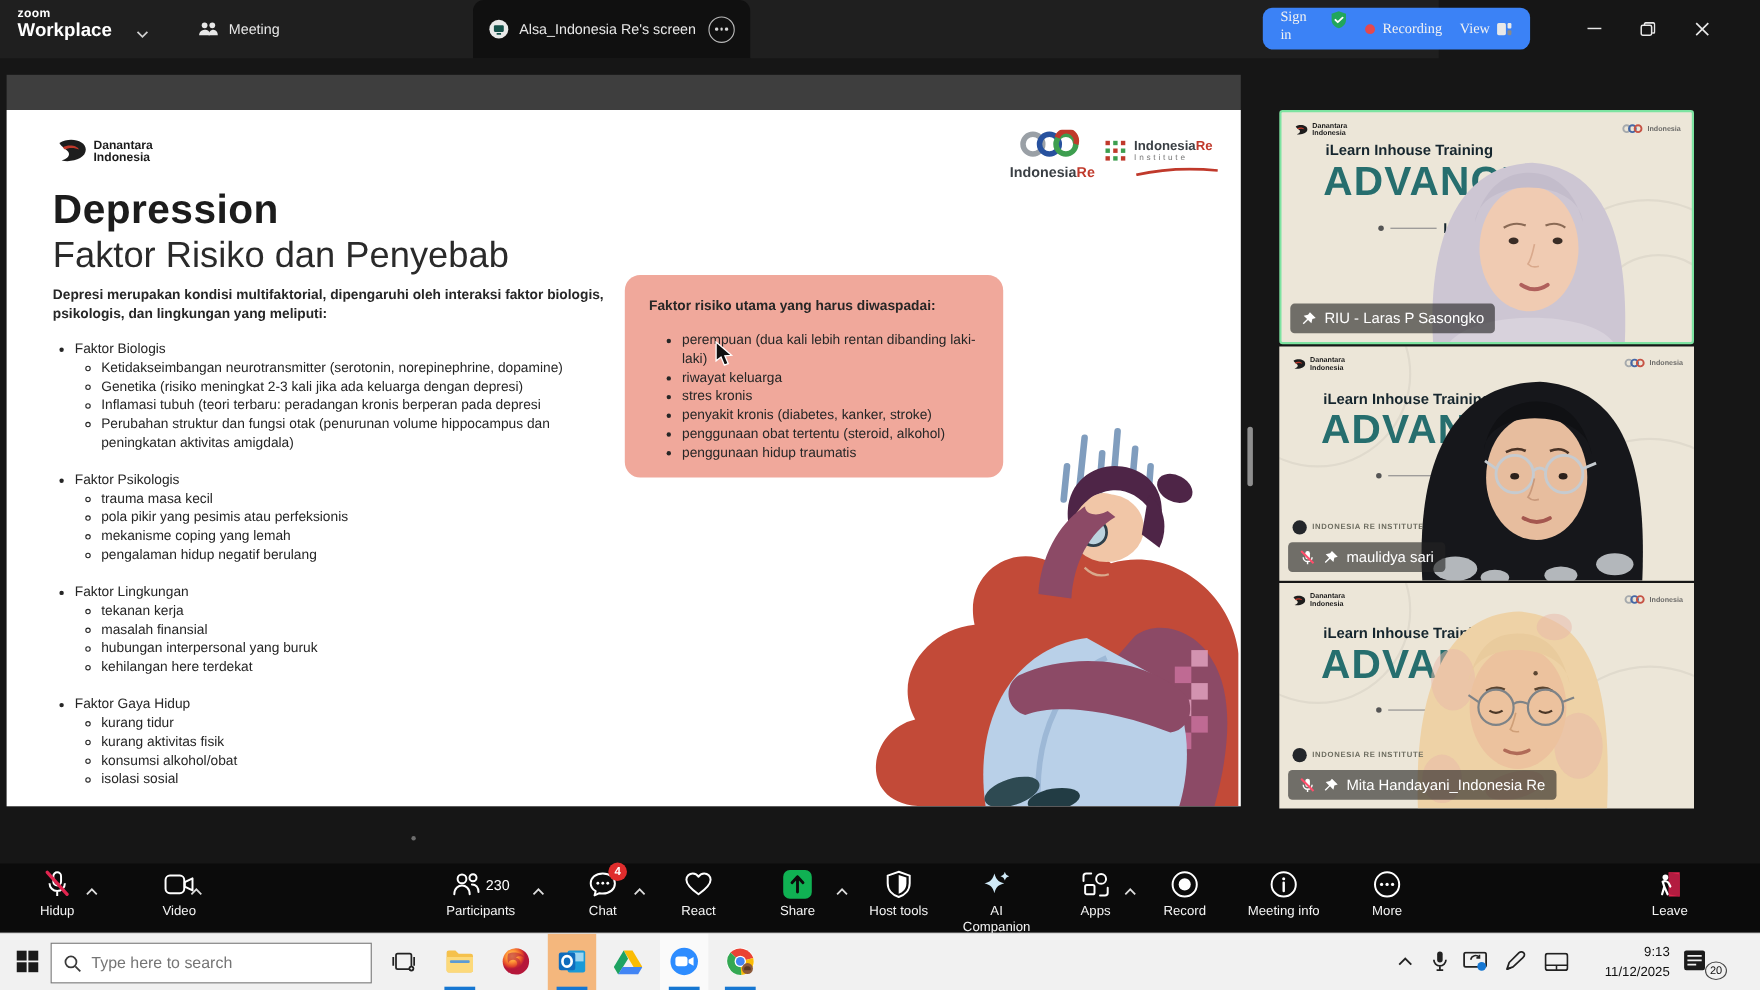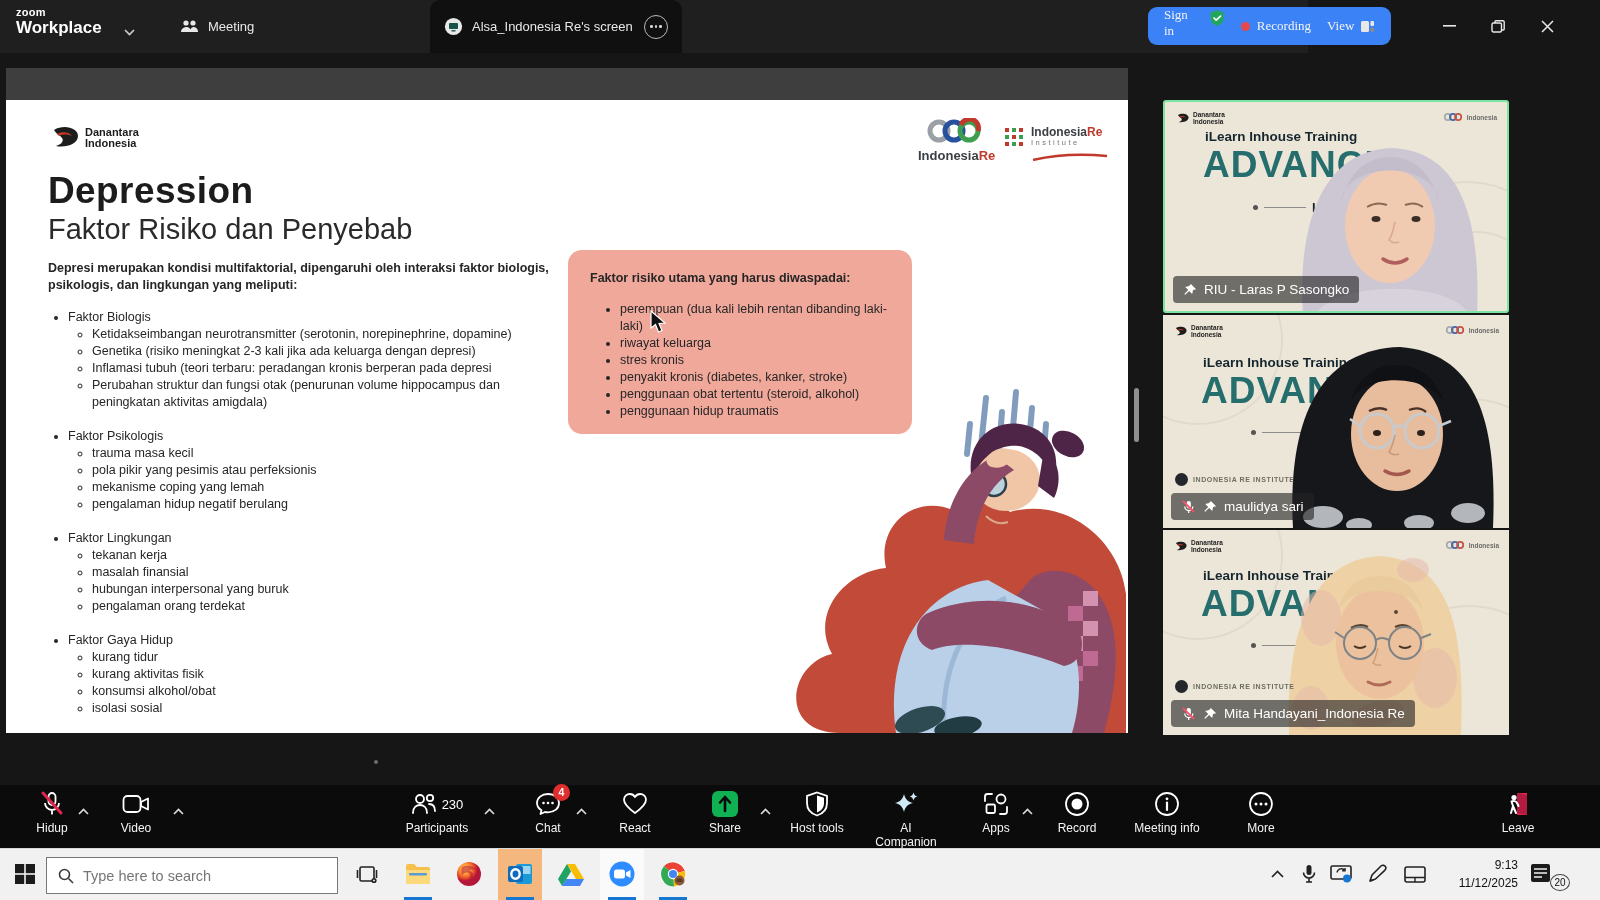--- a/index.html
+++ b/index.html
@@ -19,42 +19,42 @@
   .ellipsis-btn { width:24px; height:24px; border:1.5px solid #b9b9b9; border-radius:50%; display:flex; align-items:center; justify-content:center; gap:2px; }
   .ellipsis-btn i { width:2.5px; height:2.5px; background:#d5d5d5; border-radius:50%; }
   .authpill { position:absolute; left:1148px; top:7px; height:38px; background:#3b82f6; border-radius:9px; display:flex; gap:16px; padding:0 16px; color:#f2f2f2; font-size:13px;font-family:Liberation Serif, serif; }
   .recdot { width:9px; height:9px; border-radius:50%; background:#e5484d; display:inline-block; margin-right:7px; }
   .winbtn { position:absolute; top:12px; width:30px; height:28px; display:flex; align-items:center; justify-content:center; }
 
   
   .share-strip { position:absolute; left:6px; top:68px; width:1122px; height:32px; background:#3e3e3e; }
   .slide { position:absolute; left:6px; top:100px; width:1122px; height:633px; background:#ffffff; overflow:hidden; color:#262626; }
   .slide-title { position:absolute; left:42px; top:70px; font-size:37px; font-weight:800; color:#1c1c1c; letter-spacing:.4px; }
-  .slide-sub { position:absolute; left:42px; top:113px; font-size:29px; font-weight:400; color:#2a2a2a; }
+  .slide-sub { position:absolute; left:42px; top:113px; font-size:33px; font-weight:400; color:#2a2a2a; }
   .textcol { position:absolute; left:42px; top:160px; width:505px; font-size:12.5px; line-height:17px; }
   .intro { font-weight:bold; margin-bottom:15px; }
   .grp { margin-bottom:17px; }
   ul.l1 { list-style:disc; padding-left:20px; }
   ul.l2 { list-style:circle; padding-left:24px; }
   .callout { position:absolute; left:562px; top:150px; width:344px; height:184px; background:#f0a89b; border-radius:14px; padding:20px 22px; font-size:12.5px; line-height:17px; color:#262626; }
   .callout-title { font-weight:bold; margin-bottom:14px; }
   .callout ul { list-style:disc; padding-left:30px; }
   .dlogo { position:absolute; left:46px; top:26px; display:flex; align-items:center; gap:6px; }
   .dlogo-txt { font-size:11px; font-weight:800; line-height:11px; color:#1c1c1c; }
   .relogo1 { position:absolute; left:912px; top:18px; width:72px; text-align:center; }
   .relogo1 .t { font-size:13px; color:#3a3f44; font-weight:bold; }
   .relogo2 { position:absolute; left:998px; top:26px; display:flex; gap:5px; }
   .relogo2 .t { font-size:12px; color:#3a3f44; font-weight:bold; line-height:12px; }
   .relogo2 .inst { font-size:7.5px; letter-spacing:2.5px; color:#777; font-weight:400; }
   .re-red { color:#c0392b; }
   .scrollbar { position:absolute; left:1134px; top:388px; width:5px; height:54px; background:#8f8f8f; border-radius:3px; }
   .minidot { position:absolute; left:374px; top:760px; width:4px; height:4px; background:#6d6d6d; border-radius:50%; }
 
   
-  .tile { position:absolute; left:1163px; width:346px; background:#ece6d8; overflow:hidden;padding-left:21px; }
+  .tile { position:absolute; left:1163px; width:377px; background:#ece6d8; overflow:hidden;padding-left:21px; }
   .tile .person { position:absolute; left:0; top:0; }
   .arc { position:absolute; border:2px solid rgba(0,0,0,.05); border-radius:50%; }
   .mini-brand { position:absolute; left:12px; top:10px; display:flex; gap:4px; align-items:center; }
   .mini-brand-txt { font-size:6.5px; font-weight:800; line-height:6.5px; color:#1c1c1c; }
   .mini-relogo { position:absolute; right:10px; top:10px; display:flex; align-items:center; gap:4px; opacity:.85; }
   .mini-relogo .t { font-size:6.5px; color:#555; font-weight:bold; }
   .ilearn { position:absolute; left:40px; top:27px; font-size:13.5px; font-weight:800; color:#16262e; }
   .advance { position:absolute; left:38px; top:42px; font-size:37px; font-weight:800; color:#266e6e; letter-spacing:1px; }
   .lifeline { position:absolute; left:88px; top:98px; display:flex; align-items:center; gap:6px; }
   .lifeline .dt { width:5px; height:5px; background:#555; border-radius:50%; }
@@ -211,21 +211,21 @@
       </div>
 
       <div class="grp">
         <ul class="l1">
             <li>
           <span>Faktor Lingkungan</span>
           <ul class="l2">
             <li>tekanan kerja</li>
             <li>masalah finansial</li>
             <li>hubungan interpersonal yang buruk</li>
-            <li>pengalaman orang terdekat</li>
+            <li>kehilangan here terdekat</li>
           </ul>
         </li>
           </ul>
       </div>
 
       <div class="grp">
         <ul class="l1">
             <li>
           <span>Faktor Gaya Hidup</span>
           <ul class="l2">
@@ -522,21 +522,21 @@
             <path d="M5 12 a7 7 0 0 0 14 0 M12 19.5 v4" stroke="#fff" stroke-width="1.8" fill="none"></path>
             <path d="M3 2 L21 22" stroke="#e0254f" stroke-width="3" stroke-linecap="round"></path>
           </svg>
         </div>
       <div class="lbl">Hidup</div>
     </div>
     <div class="tcaret" style="left:78px;"><svg width="11" height="7" viewBox="0 0 11 7">
           <path d="M1 6 L5.5 1.5 L10 6" stroke="#ddd" stroke-width="1.6" fill="none"></path>
         </svg></div>
 
-    <div class="tbtn" style="left:98px;">
+    <div class="tbtn" style="left:125px;">
       <div class="ic">
           <svg width="28" height="20" viewBox="0 0 28 20">
             <rect x="1.5" y="2" width="17" height="16" rx="4" fill="none" stroke="#fff" stroke-width="1.8"></rect>
             <path d="M19 8 L26 4.5 V15.5 L19 12 Z" fill="none" stroke="#fff" stroke-width="1.8" stroke-linejoin="round"></path>
           </svg>
         </div>
       <div class="lbl">Video</div>
     </div>
     <div class="tcaret" style="left:173px;"><svg width="11" height="7" viewBox="0 0 11 7">
           <path d="M1 6 L5.5 1.5 L10 6" stroke="#ddd" stroke-width="1.6" fill="none"></path>

